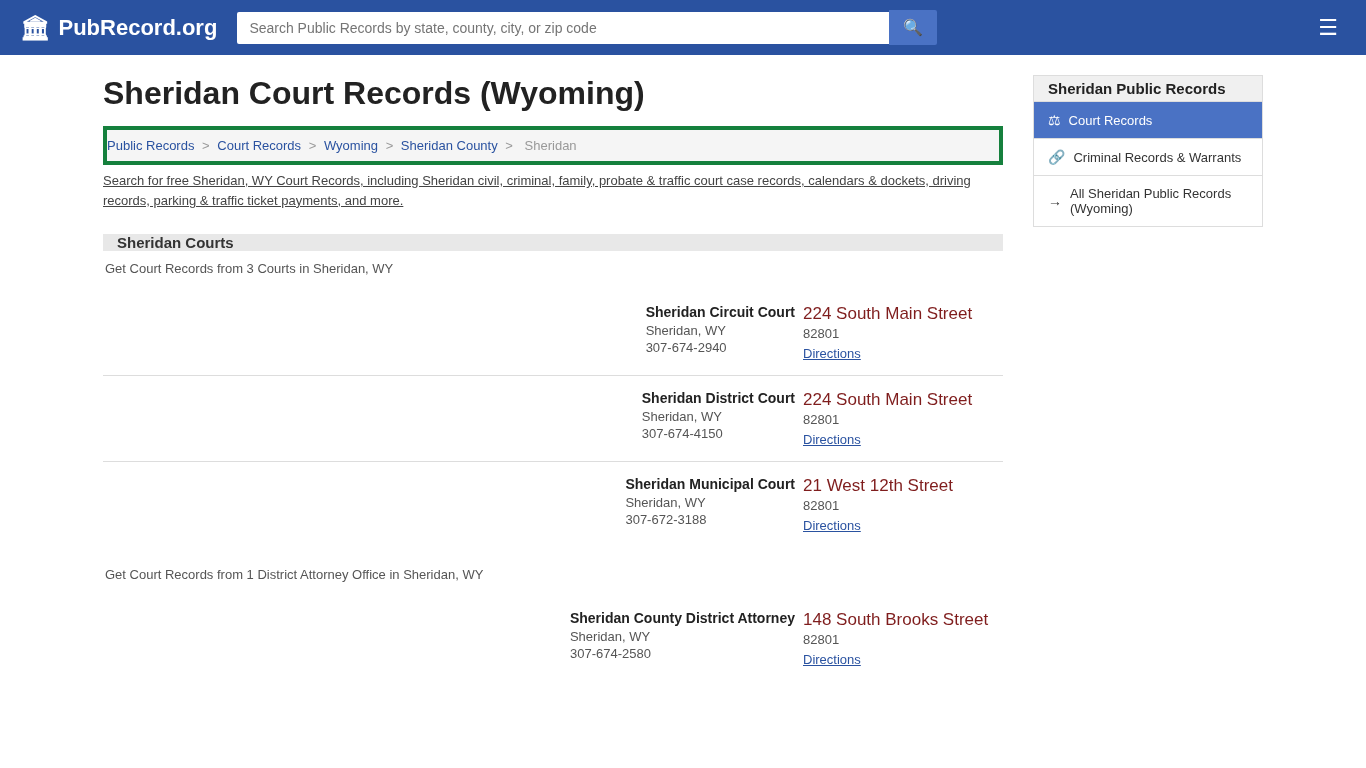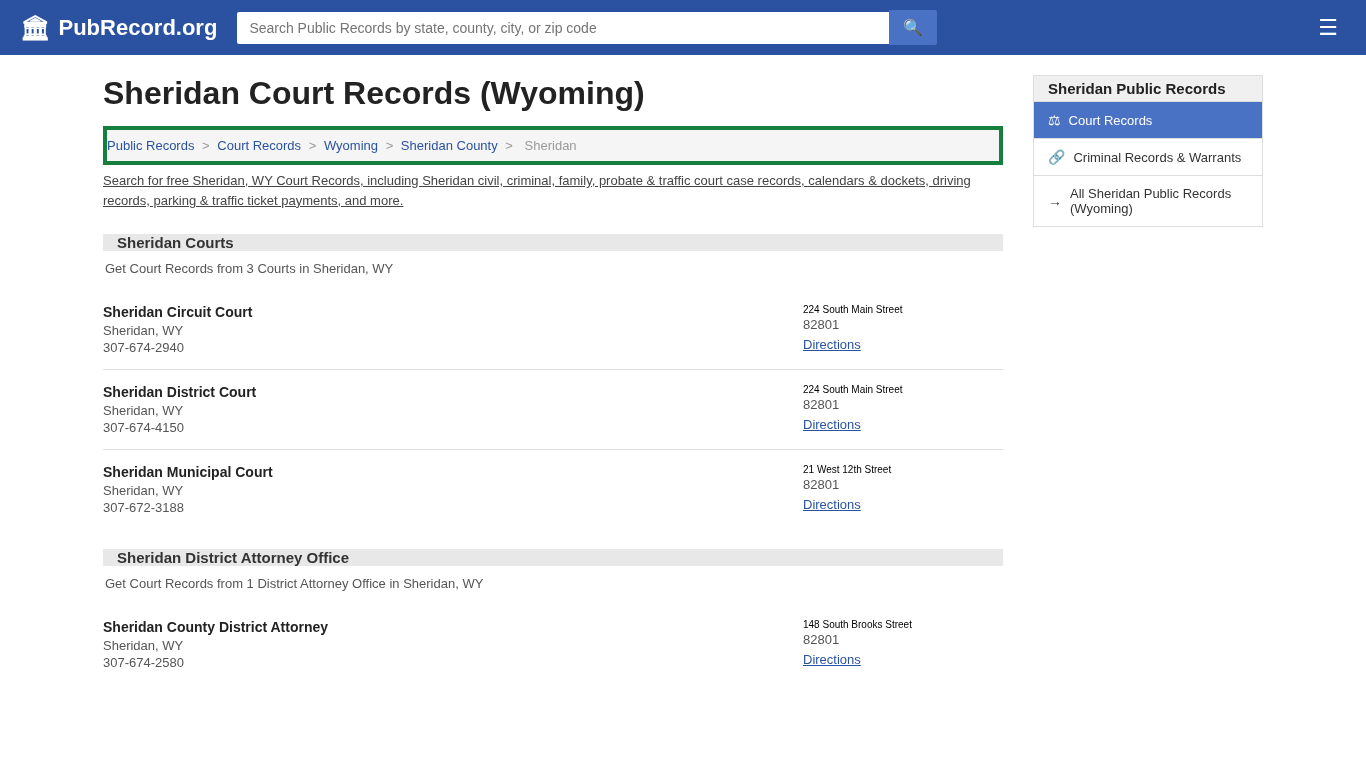--- a/index.html
+++ b/index.html
@@ -126,22 +126,23 @@
       color: #555;
       margin-bottom: 14px;
       padding: 0 2px;
     }
 
     
     .court-entry {
       border-bottom: 1px solid #ddd;
       padding: 14px 0;
       display: flex;
-      justify-content: space-between;
+      justify-content: flex-end;
       align-items: flex-start;
+      gap: 8px;
     }
     .court-entry:last-child {
       border-bottom: none;
     }
     .court-info .court-name {
       font-size: 14px;
       font-weight: bold;
       color: #222;
       margin-bottom: 3px;
     }
@@ -152,22 +153,22 @@
     }
     .court-info .court-phone {
       font-size: 13px;
       color: #555;
     }
     .court-address {
       text-align: left;
       min-width: 200px;
     }
     .court-address .addr-street {
-      font-size: 10px;
-      color: #000000;
+      font-size: 17px;
+      color: #7f1d1d;
       margin-bottom: 2px;
     }
     .court-address .addr-zip {
       font-size: 13px;
       color: #555;
       margin-bottom: 4px;
     }
     .directions-link {
       color: #2a52a0;
       text-decoration: underline;
@@ -286,21 +287,20 @@
           <div class="court-phone">307-672-3188</div>
         </div>
         <div class="court-address">
           <div class="addr-street">21 West 12th Street</div>
           <div class="addr-zip">82801</div>
           <a class="directions-link" href="#">Directions</a>
         </div>
       </div>
     </div>
 
-    <div class="section-header">Sheridan District Attorney Office</div>
     <p class="section-desc">Get Court Records from 1 District Attorney Office in Sheridan, WY</p>
 
     <div class="courts-list">
       <div class="court-entry">
         <div class="court-info">
           <div class="court-name">Sheridan County District Attorney</div>
           <div class="court-city">Sheridan, WY</div>
           <div class="court-phone">307-674-2580</div>
         </div>
         <div class="court-address">

